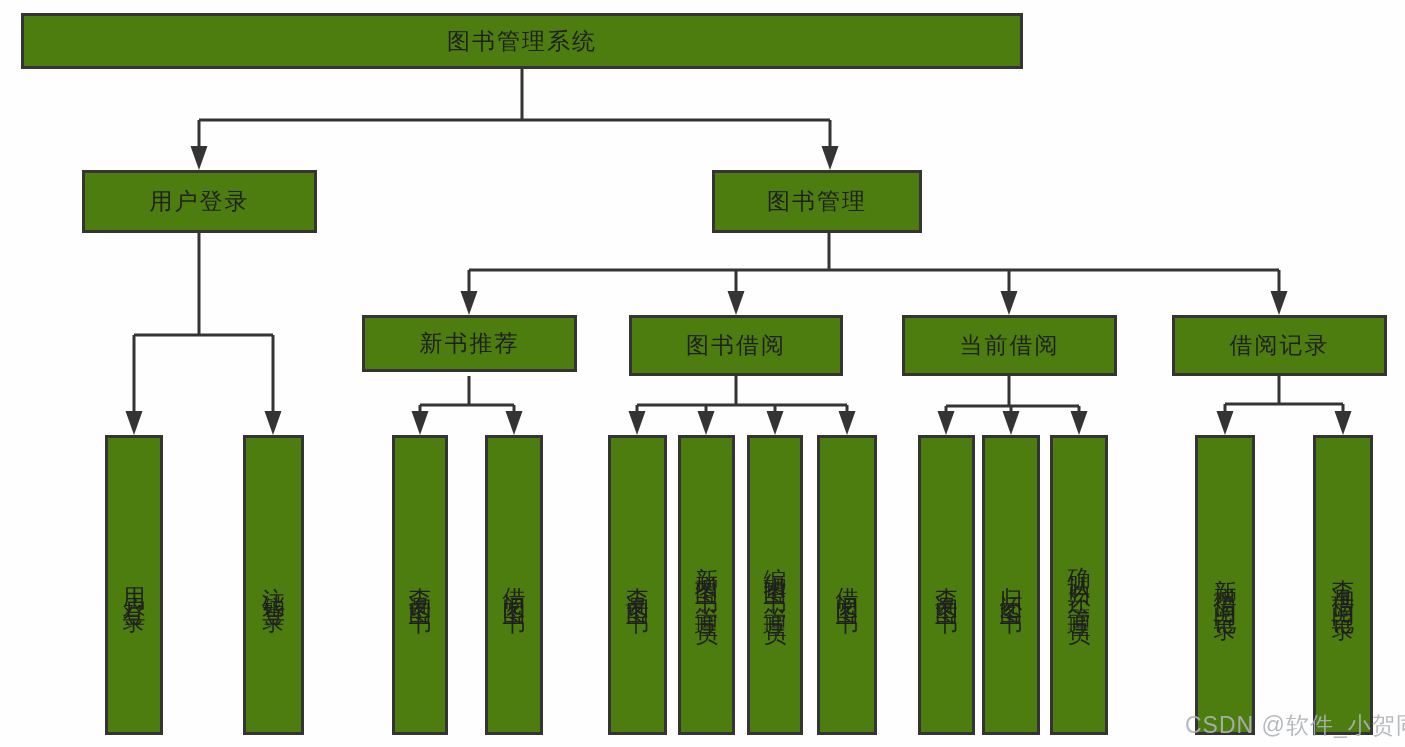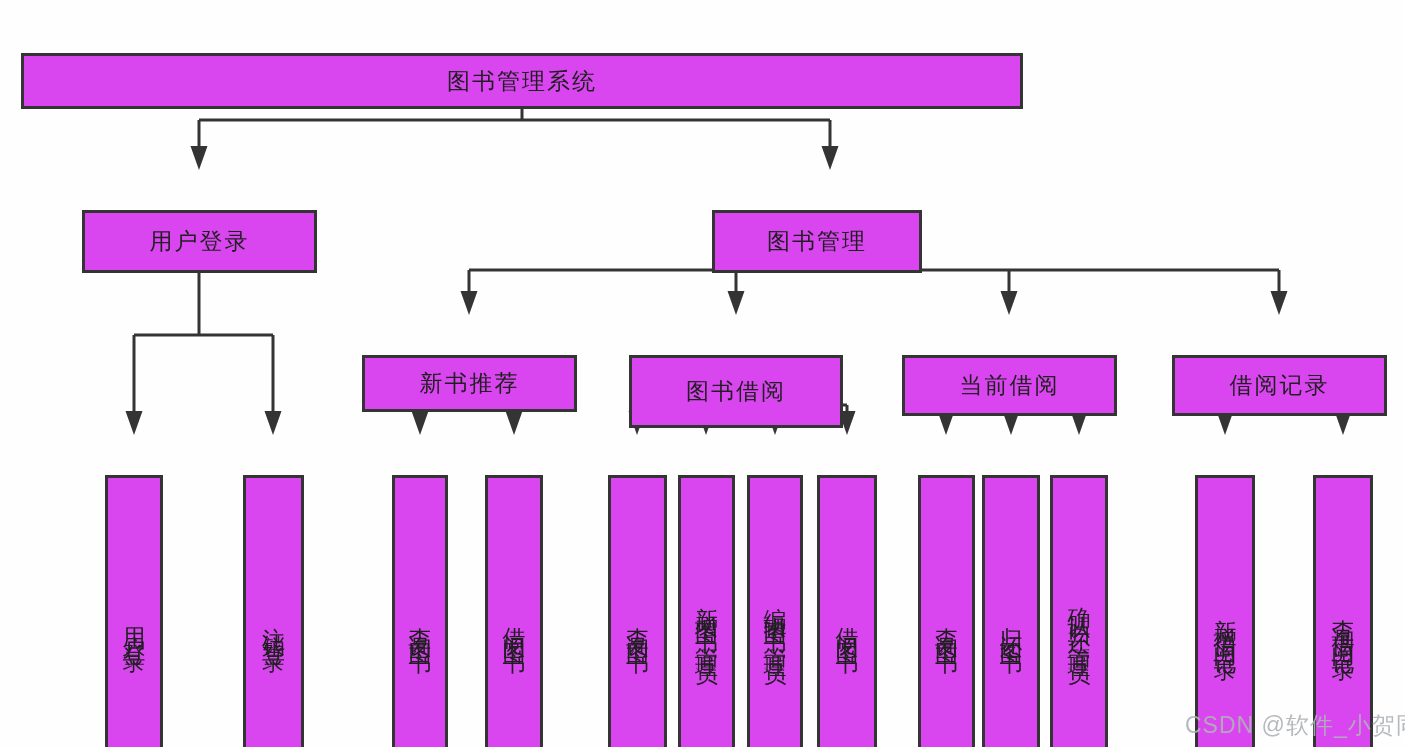--- a/index.html
+++ b/index.html
@@ -14,26 +14,25 @@
   #connector-layer {
     position: absolute;
     left: 0; top: 0;
     width: 1405px; height: 747px;
     pointer-events: none;
   }
   .box {
     position: absolute;
     box-sizing: border-box;
     border: 3px solid #343434;
-    background: #d946ef;
+    background: #4d7c0f;
     display: flex;
     align-items: center;
     justify-content: center;
     color: #1f1f1f;
-    margin-top: 40px;
   }
   .box .lbl {
     font-size: 23px;
     letter-spacing: 2px;
     white-space: nowrap;
   }
   .box.v .lbl {
     writing-mode: vertical-rl;
     letter-spacing: 8px;
     line-height: 1;
@@ -87,21 +86,21 @@
       </div>
       <div class="box h" style="left: 82px; top: 170px; width: 235px; height: 63px;">
         <span class="lbl">用户登录</span>
       </div>
       <div class="box h" style="left: 712px; top: 170px; width: 210px; height: 63px;">
         <span class="lbl">图书管理</span>
       </div>
       <div class="box h" style="left: 362px; top: 315px; width: 215px; height: 57px;">
         <span class="lbl">新书推荐</span>
       </div>
-      <div class="box h" style="left: 629px; top: 315px; width: 214px; height: 73px;">
+      <div class="box h" style="left: 629px; top: 315px; width: 214px; height: 61px;">
         <span class="lbl">图书借阅</span>
       </div>
       <div class="box h" style="left: 902px; top: 315px; width: 215px; height: 61px;">
         <span class="lbl">当前借阅</span>
       </div>
       <div class="box h" style="left: 1172px; top: 315px; width: 215px; height: 61px;">
         <span class="lbl">借阅记录</span>
       </div>
       <div class="box v" style="left: 105px; top: 435px; width: 58px; height: 300px;">
         <span class="lbl">用户登录</span>

